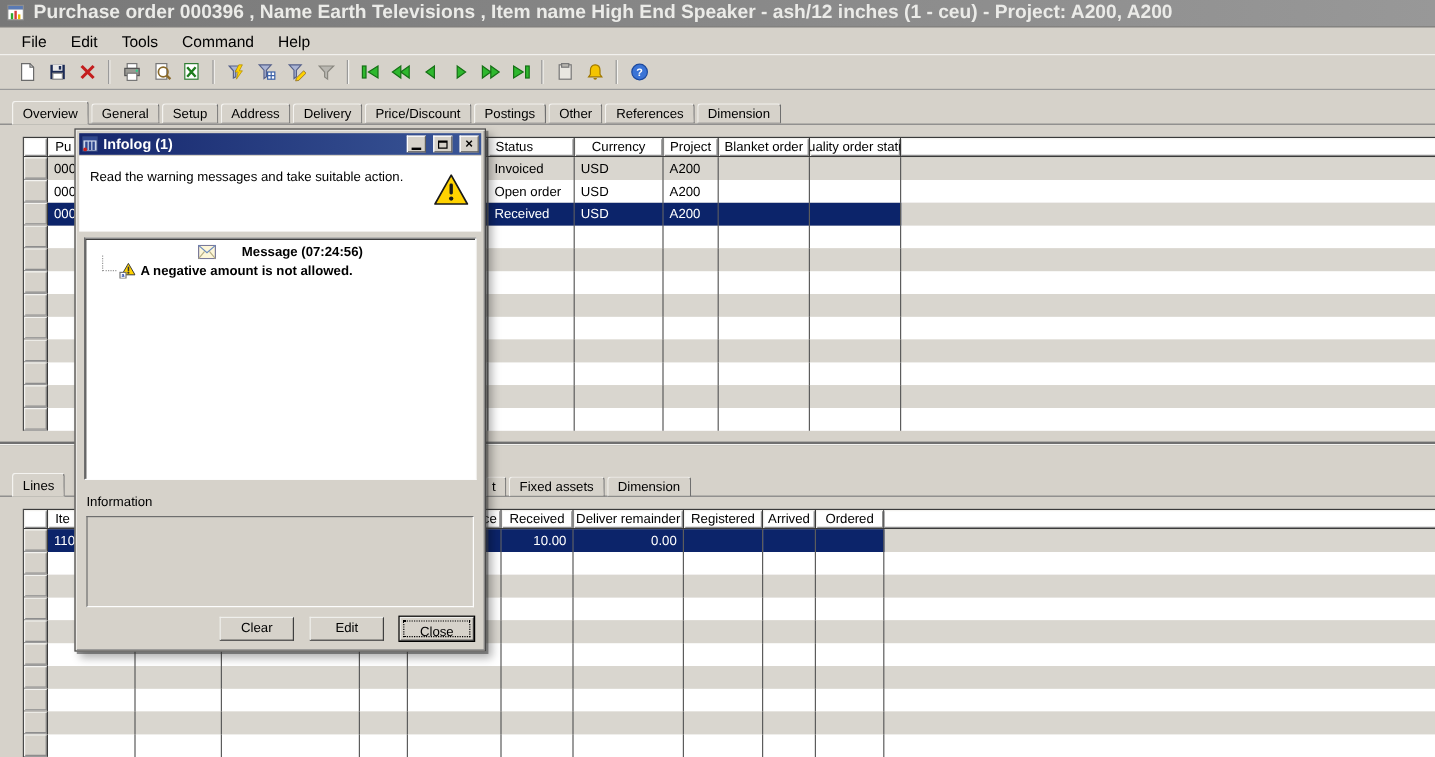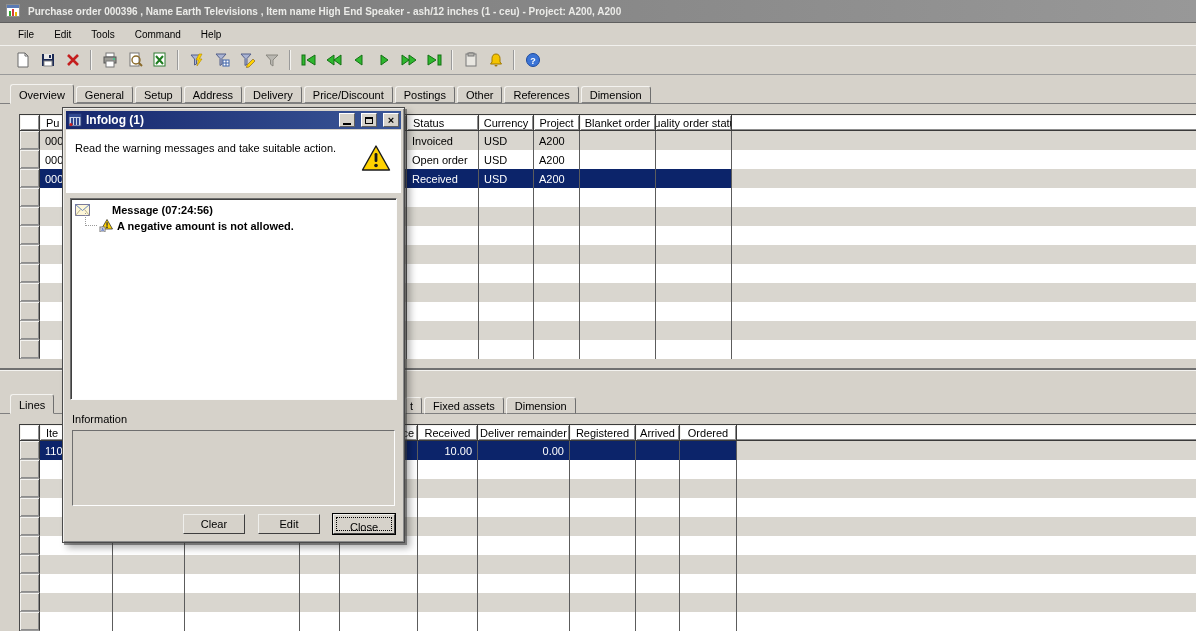--- a/index.html
+++ b/index.html
@@ -7,26 +7,26 @@
   body {
     position:relative; overflow:hidden;
     font-family:"Liberation Sans", sans-serif; font-size:11px; color:#000;
     background:#d6d2ca;
   }
   
   .titlebar { position:absolute; top:0; left:0; right:0; height:23px;
     background:linear-gradient(to right,#787878,#989898);
     display:flex; align-items:center; gap:6px; padding:0 6px;
     border-bottom:1px solid #5f5f5f; }
-  .titlebar .ttext { color:#ebebe8; font-weight:bold; font-size:10px; white-space:nowrap; overflow:hidden; }
+  .titlebar .ttext { color:#ebebe8; font-weight:bold; font-size:16px; white-space:nowrap; overflow:hidden; }
   .appicon { width:16px; height:16px; flex:0 0 16px; }
   
   .menubar { position:absolute; top:23px; left:0; right:0; height:22px;
     display:flex; align-items:center; padding-left:8px; background:#d6d2ca; }
-  .menu-item { padding:3px 10px; font-size:10px; cursor:default; }
+  .menu-item { padding:3px 10px; font-size:13px; cursor:default; }
   
   .toolbar { position:absolute; top:45px; left:0; right:0; height:30px;
     display:flex; align-items:center; padding-left:10px;
     border-top:1px solid #f2f1ee; border-bottom:1px solid #9a9a9a; background:#d6d2ca; }
   .tbtn { width:25px; height:24px; display:flex; align-items:center; justify-content:center; }
   .tsep { width:2px; height:20px; margin:0 5px; border-left:1px solid #9a9a9a; border-right:1px solid #f4f3f0; }
   
   .tabstrip { position:absolute; left:0; right:0; height:20px; display:flex;
     align-items:flex-end; padding-left:10px; border-bottom:1px solid #808080; }
   .tabstrip.upper { top:84px; }
@@ -54,21 +54,21 @@
   .cell { height:100%; display:flex; align-items:center;
     border-right:1px solid #5c5c5c; padding:0 5px; white-space:nowrap; overflow:hidden; }
   .cell.num { justify-content:flex-end; }
   .cell.sel { background:#0c246a; color:#fff; }
   .selcell { background:#d6d2ca; border-right:1px solid #3a3a3a; border-bottom:1px solid #9a9a9a;
     box-shadow:inset 1px 1px 0 #f4f3f0, inset -1px -1px 0 #8d8d8d; }
   .rfill { flex:1; }
   .tleft  { justify-content:flex-start; padding-left:6px; }
   .tright { justify-content:flex-end; padding-right:3px; }
   
-  .cu-sel{width:20px;} .cu-pu{width:367px;} .cu-status{width:72px;} .cu-currency{width:55px;}
+  .cu-sel{width:20px;} .cu-pu{width:367px;} .cu-status{width:72px;} .cu-currency{width:74px;}
   .cu-project{width:46px;} .cu-blanket{width:76px;} .cu-quality{width:76px;}
   
   .cl-sel{width:20px;} .cl-ite{width:73px;} .cl-b{width:72px;} .cl-c{width:115px;} .cl-d{width:40px;}
   .cl-ce{width:78px;} .cl-recv{width:60px;} .cl-deliv{width:92px;} .cl-reg{width:66px;}
   .cl-arr{width:44px;} .cl-ord{width:57px;}
   
   .splitter { position:absolute; left:0; right:0; top:368px; height:3px;
     background:#707070; border-bottom:1px solid #f4f3f0; }
   
   .dialog { position:absolute; left:62px; top:107px; width:343px; height:436px; z-index:20;
@@ -83,21 +83,21 @@
     display:flex; align-items:center; justify-content:center; }
   .g-min { width:8px; height:2px; background:#000; margin-top:7px; }
   .g-max { width:8px; height:7px; border:1px solid #000; border-top:2px solid #000; }
   .g-x { font-size:11px; font-weight:bold; line-height:10px; }
   .dlg-intro { margin-top:1px; height:63px; background:#fff; position:relative;
     padding:12px 46px 0 9px; font-size:11px; }
   .warn-big { position:absolute; right:10px; top:14px; }
   .dlg-tree { margin:5px 4px 0; height:202px; background:#fff; overflow:hidden;
     border:1px solid; border-color:#6e6e6e #fdfdfd #fdfdfd #6e6e6e;
     box-shadow:inset 1px 1px 0 #3f3f3f; padding:5px 4px; }
-  .tree-root { display:flex; align-items:center; gap:22px; font-weight:bold; }
+  .tree-root { display:flex; align-items:center; gap:22px; font-weight:bold;justify-content:center; }
   .tree-child { display:flex; align-items:center; gap:4px; margin:3px 0 0 10px; position:relative; padding-left:14px;font-weight:bold; }
   .tree-elbow { position:absolute; left:0; top:-6px; width:12px; height:13px;
     border-left:1px dotted #9a9a9a; border-bottom:1px dotted #9a9a9a; }
   .dlg-info-label { margin:13px 0 0 6px; }
   .dlg-infobox { margin:5px 6px 0; height:76px; background:#d5d1c9;
     border:1px solid; border-color:#6e6e6e #fdfdfd #fdfdfd #6e6e6e; }
   .dlg-buttons { position:absolute; right:9px; bottom:8px; display:flex; gap:13px; }
   .btn { width:62px; height:20px; background:#d6d2ca; font-size:11px; position:relative;
     display:flex; align-items:center; justify-content:center;
     border:1px solid; border-color:#efefec #3f3f3f #3f3f3f #efefec; cursor:default;

